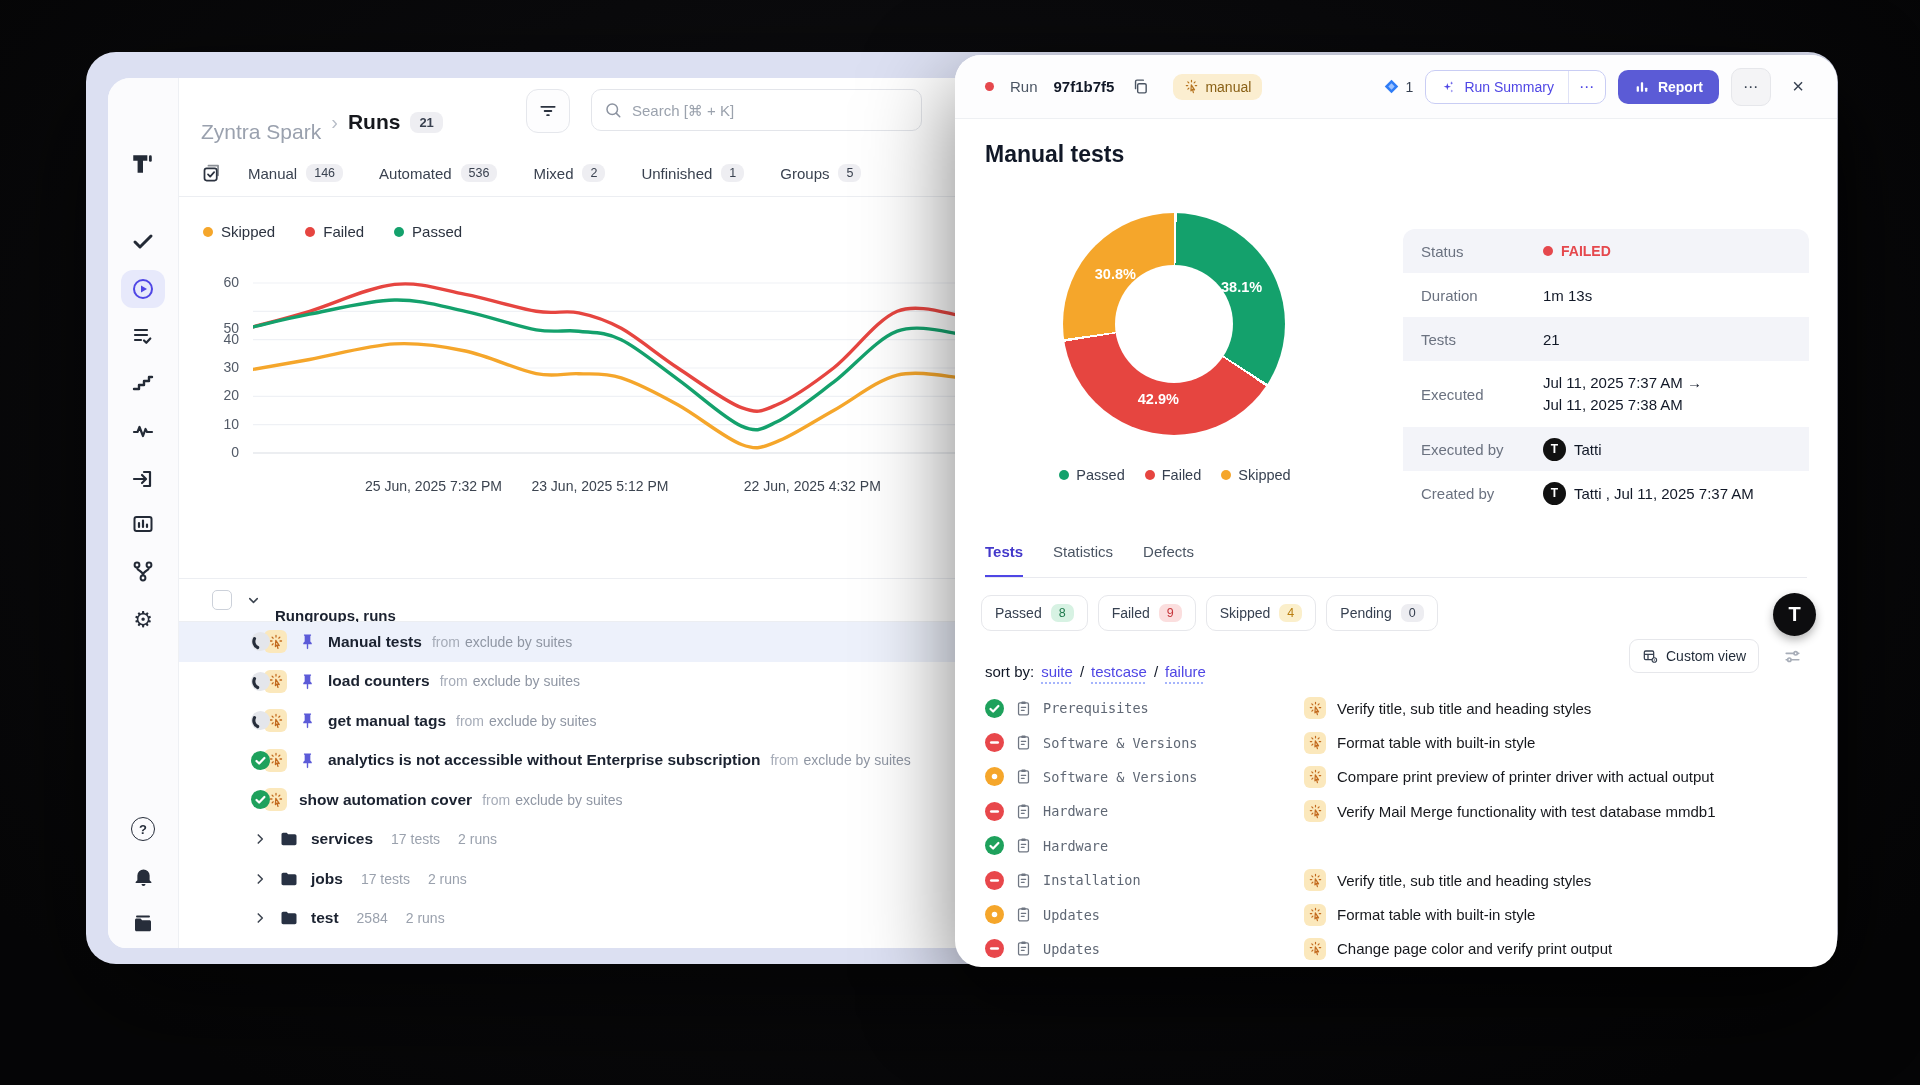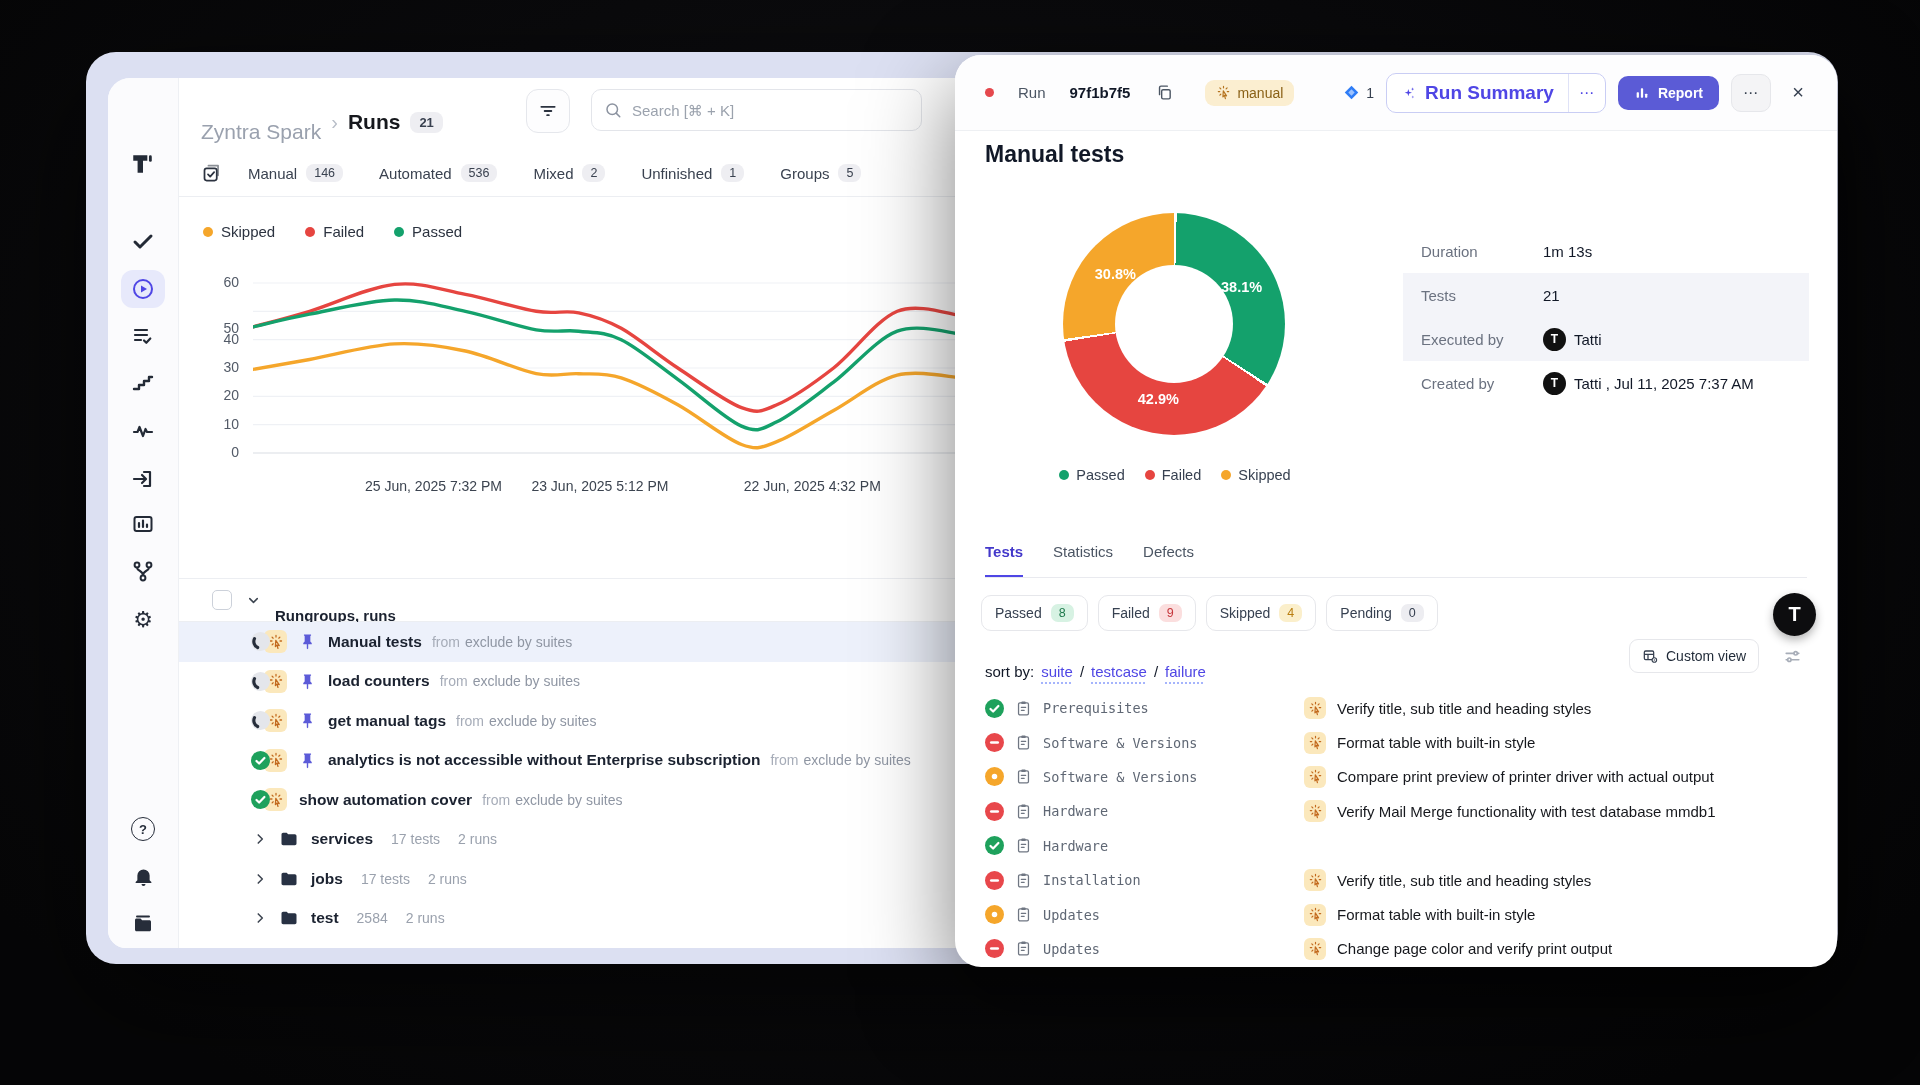--- a/index.html
+++ b/index.html
@@ -59,32 +59,32 @@
   .rtitle{font-size:15.5px;font-weight:600;color:#1b2230;margin-left:12px;white-space:nowrap;}
   .rfrom{margin-left:10px;font-size:14px;color:#a6acb8;white-space:nowrap;}
   .rfrom b{font-weight:400;color:#8f96a3;margin-left:5px;}
   .frow{height:39.5px;display:flex;align-items:center;padding-left:74px;gap:12px;cursor:pointer;}
   .fname{font-size:15.5px;font-weight:600;color:#1b2230;}
   .fmeta{font-size:14px;color:#9aa1ad;margin-left:6px;}
   .pin{margin-left:12px;display:flex;}
   
   .drawer{position:absolute;left:955px;top:55px;width:882px;height:912px;background:#fff;border-radius:26px;
      box-shadow:0 30px 90px rgba(0,0,0,.5);overflow:hidden;}
-  .d-hdr{position:absolute;left:0;top:0;right:0;height:76px;border-bottom:1px solid #eef0f3;display:flex;align-items:center;
-     padding:0 24px 0 30px;box-sizing:border-box;gap:24px;background:#fdfdfe;}
+  .d-hdr{position:absolute;left:0;top:0;right:0;height:64px;border-bottom:1px solid #eef0f3;display:flex;align-items:center;
+     padding:0 24px 0 30px;box-sizing:border-box;gap:16px;background:#fdfdfe;}
   .run-dot{width:9px;height:9px;border-radius:50%;background:#e5484d;}
   .run-lbl{font-size:15px;color:#4b5563;}
   .run-id{font-size:15px;font-weight:700;color:#111827;}
   .copy-btn{display:flex;align-items:center;cursor:pointer;margin-left:2px;}
   .manual-badge{display:flex;align-items:center;gap:6px;background:#fbeed0;border-radius:9px;padding:5px 11px;margin-left:8px;}
   .manual-badge span{font-size:14px;color:#8a6116;}
   .d-hdr .right{margin-left:auto;display:flex;align-items:center;gap:12px;}
   .jira{display:flex;align-items:center;gap:6px;font-size:14px;color:#374151;cursor:pointer;}
   .btn-split{display:flex;align-items:stretch;border:1px solid #c9cdf4;border-radius:10px;background:#fff;overflow:hidden;cursor:pointer;}
-  .btn-split .seg1{display:flex;align-items:center;gap:8px;padding:8px 14px;font-size:19px;font-weight:700;color:#4f46e5;}
+  .btn-split .seg1{display:flex;align-items:center;gap:8px;padding:8px 14px;font-size:14px;font-weight:400;color:#4f46e5;}
   .btn-split .seg2{display:flex;align-items:center;padding:0 10px;border-left:1px solid #dfe2f7;color:#4f46e5;font-size:15px;letter-spacing:1px;}
   .btn-report{display:flex;align-items:center;gap:8px;background:#5b5bd6;color:#fff;font-size:14px;font-weight:600;
       border-radius:10px;padding:9px 16px;cursor:pointer;}
   .btn-more{width:38px;height:36px;border:1px solid #e6e7eb;background:#f4f4f6;border-radius:10px;display:flex;
       align-items:center;justify-content:center;color:#374151;font-size:15px;letter-spacing:1px;cursor:pointer;}
   .btn-close{width:30px;height:30px;display:flex;align-items:center;justify-content:center;font-size:20px;color:#374151;cursor:pointer;}
   .d-title{position:absolute;left:30px;top:86px;font-size:23px;font-weight:700;color:#111827;}
   
   .donut-wrap{position:absolute;left:108px;top:158px;width:222px;height:222px;}
   .donut{width:222px;height:222px;border-radius:50%;position:relative;}
@@ -542,27 +542,40 @@
         <span class="dot" style="background: rgb(230, 69, 64);"></span>
         <span>Failed</span>
       </span>
       <span class="item">
         <span class="dot" style="background: rgb(245, 166, 43);"></span>
         <span>Skipped</span>
       </span>
     </div>
 
   <div class="details" id="details-table">
+      <div class="drow alt" style="min-height: 44px;">
+        <span class="dl">Status</span>
+        <span class="dv">
+          <span class="status-failed"><span class="dot"></span>FAILED</span>
+        </span>
+      </div>
       <div class="drow" style="min-height: 44px;">
         <span class="dl">Duration</span>
         <span class="dv">1m 13s</span>
       </div>
       <div class="drow alt" style="min-height: 44px;">
         <span class="dl">Tests</span>
         <span class="dv">21</span>
+      </div>
+      <div class="drow" style="min-height: 66px;">
+        <span class="dl">Executed</span>
+        <span class="dv" style="display: block; line-height: 1.45;">
+          <div>Jul 11, 2025 7:37 AM →</div>
+          <div>Jul 11, 2025 7:38 AM</div>
+        </span>
       </div>
       <div class="drow alt" style="min-height: 44px;">
         <span class="dl">Executed by</span>
         <span class="dv">
           <span class="uavatar">T</span>
           <span>Tatti</span>
         </span>
       </div>
       <div class="drow" style="min-height: 44px;">
         <span class="dl">Created by</span>

